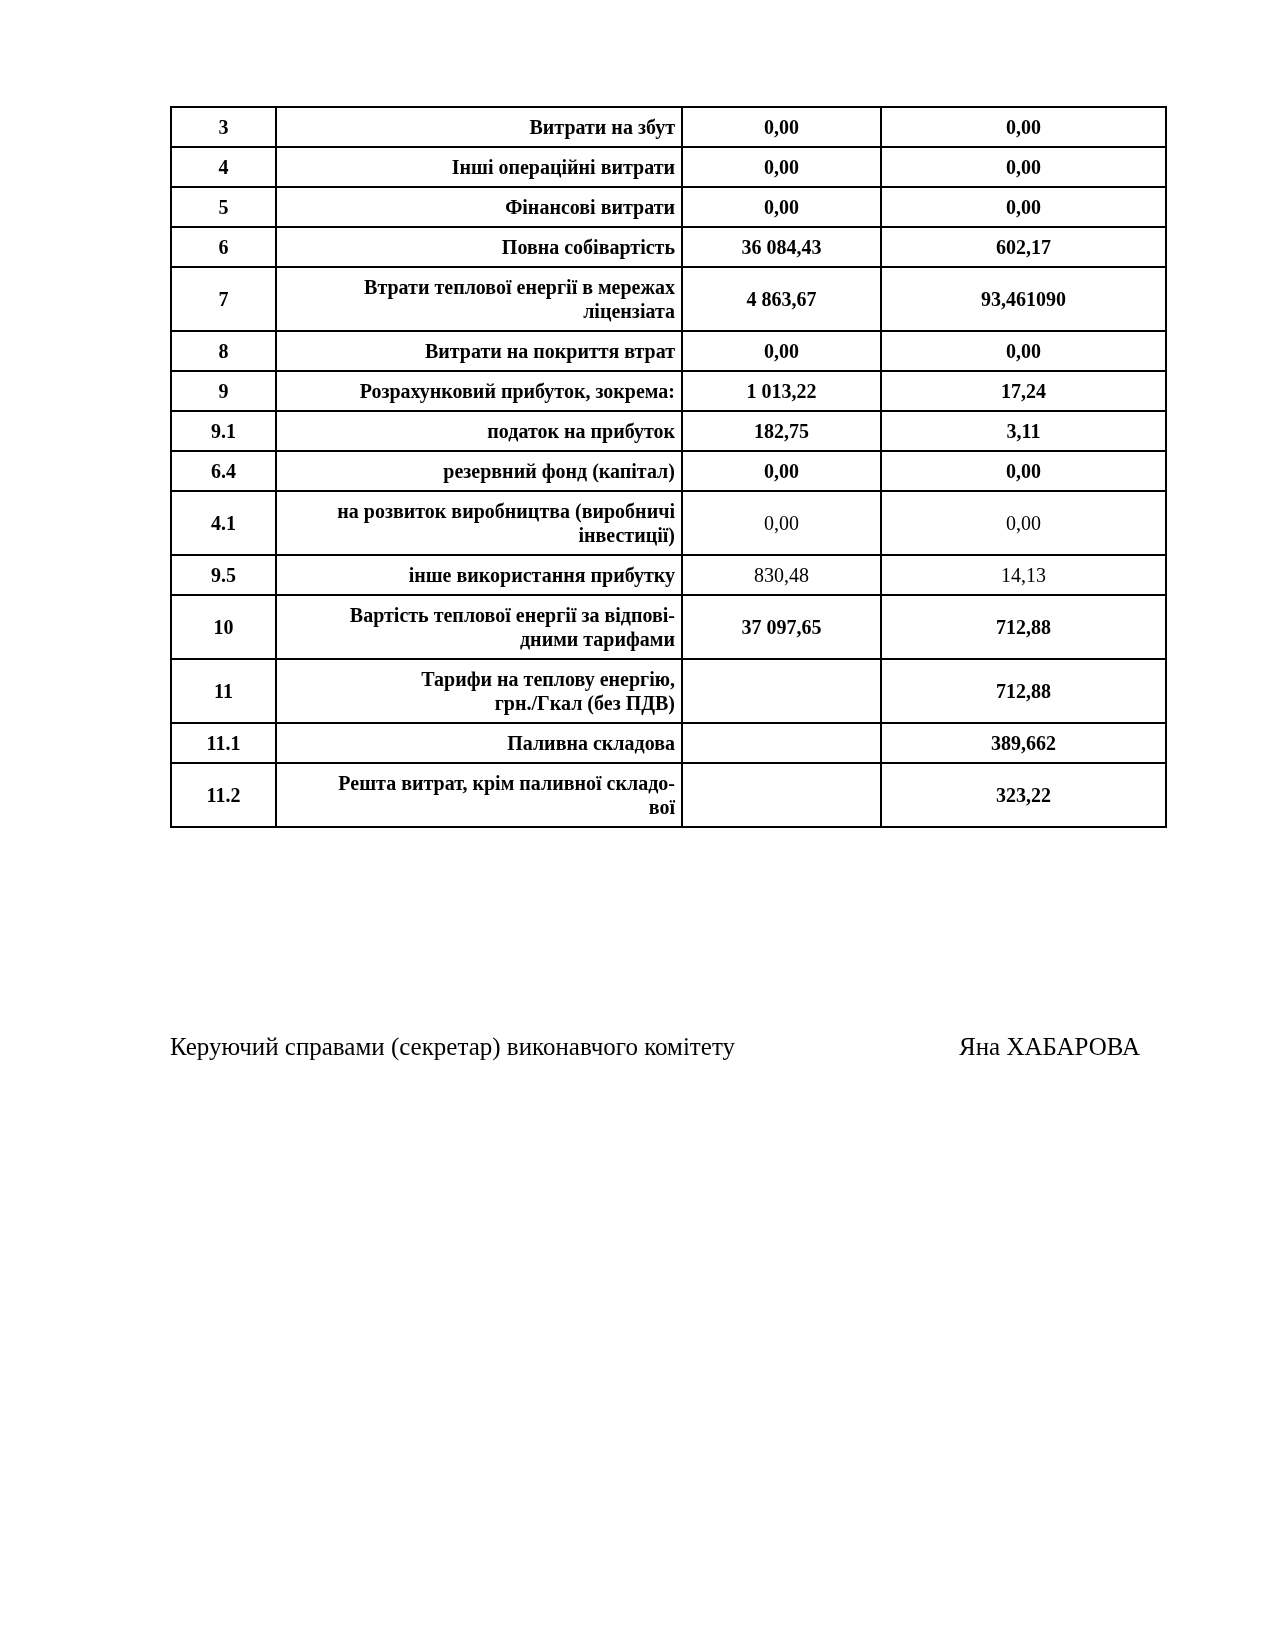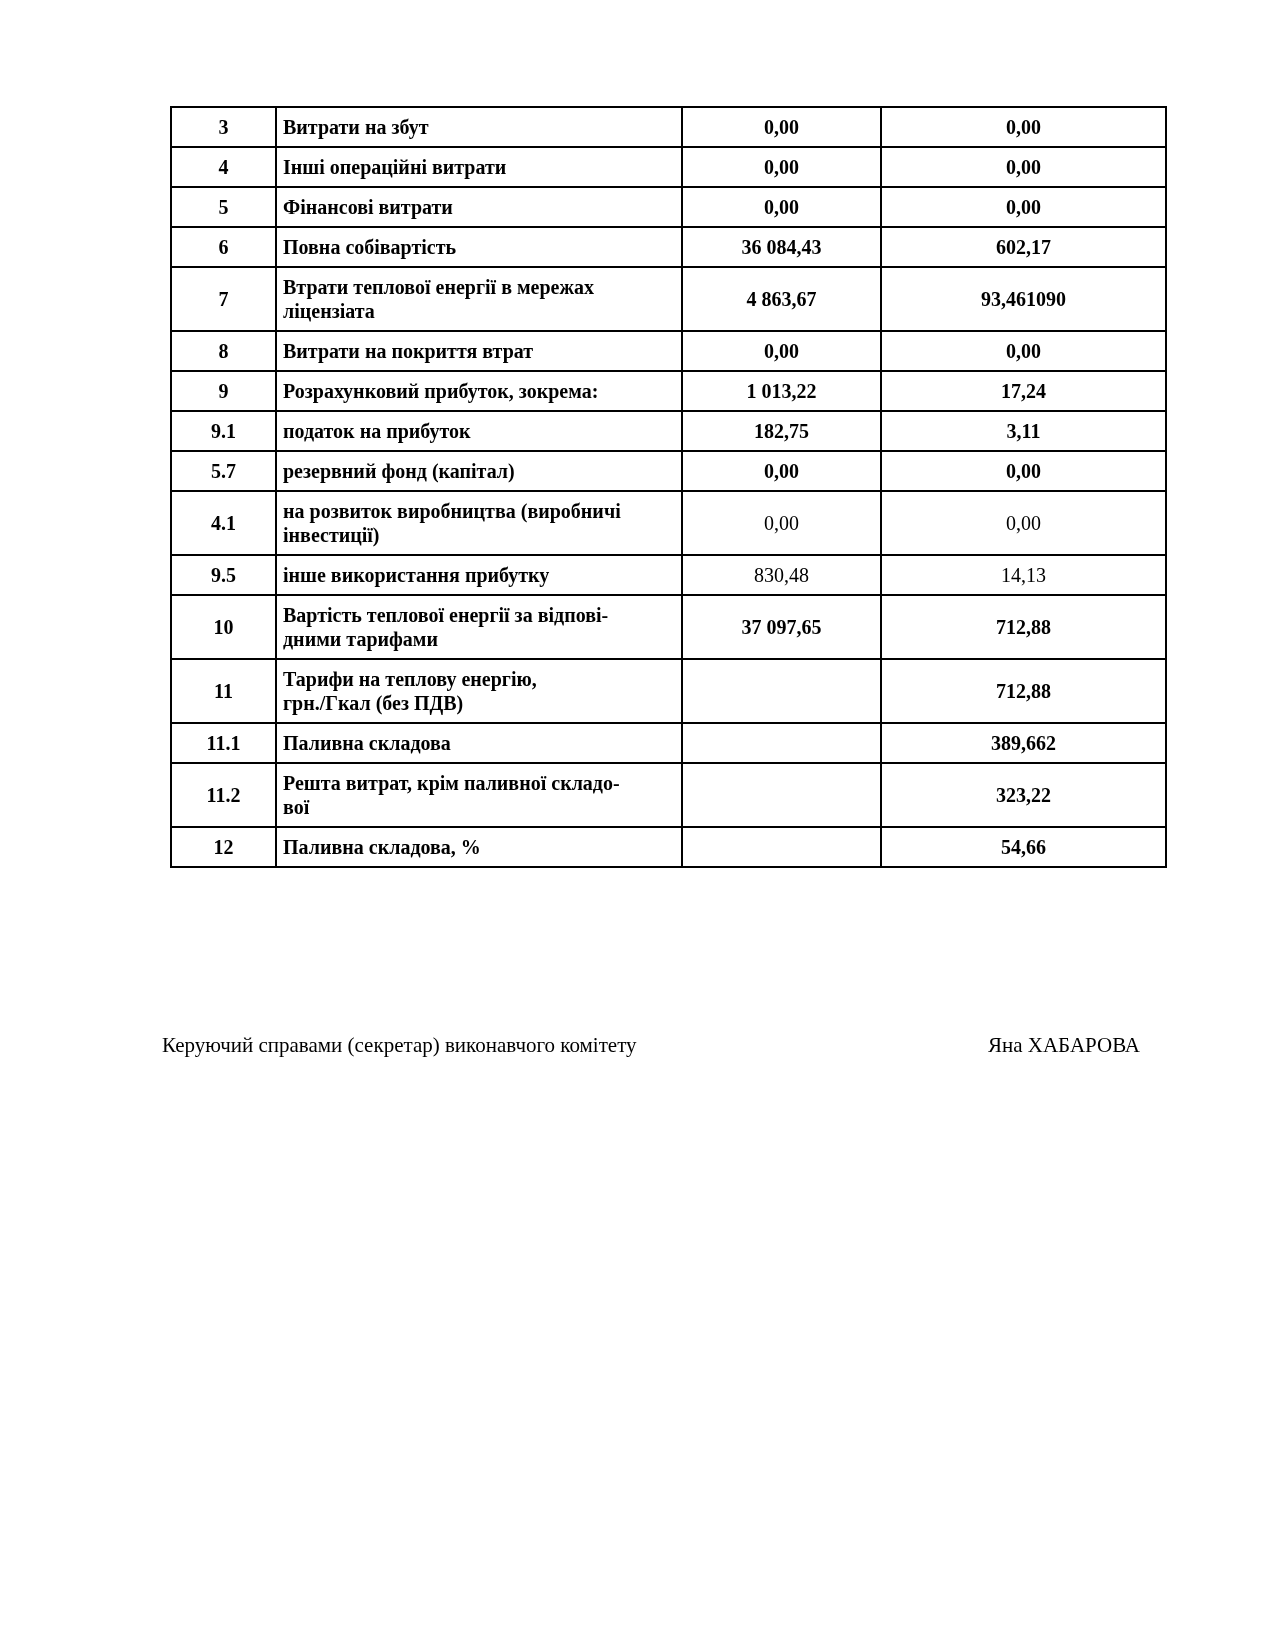--- a/index.html
+++ b/index.html
@@ -23,32 +23,32 @@
     border:2px solid #000;
     font-size:20px;
     font-weight:bold;
     line-height:1.2;
     padding:7px 6px;
     vertical-align:middle;
     white-space:pre-line;
     overflow:hidden;
   }
   td.c-num{width:91px;text-align:center;}
-  td.c-label{width:392px;text-align:left;padding-left:10px;border-radius:12px;}
+  td.c-label{width:392px;text-align:right;padding-left:10px;border-radius:12px;}
   td.c-v1{width:185px;text-align:center;}
   td.c-v2{width:271px;text-align:center;}
   tr.reg-values td.c-v1,
   tr.reg-values td.c-v2{font-weight:normal;}
   .footer-line{
     position:absolute;
-    top:1033px;left:162px;right:115px;
+    top:1033px;left:170px;right:115px;
     display:flex;
     justify-content:space-between;
     align-items:baseline;
-    font-size:21px;
+    font-size:25px;
   }
   .footer-left{max-width:720px;}
   .footer-right{padding-right:20px;}
 </style>
 </head>
 <body>
 
 <div class="page">
 
   <table class="fin">
@@ -96,21 +96,21 @@
       <td class="c-v1">1 013,22</td>
       <td class="c-v2">17,24</td>
     </tr>
         <tr>
       <td class="c-num">9.1</td>
       <td class="c-label">податок на прибуток</td>
       <td class="c-v1">182,75</td>
       <td class="c-v2">3,11</td>
     </tr>
         <tr>
-      <td class="c-num">5.7</td>
+      <td class="c-num">6.4</td>
       <td class="c-label">резервний фонд (капітал)</td>
       <td class="c-v1">0,00</td>
       <td class="c-v2">0,00</td>
     </tr>
         <tr class="reg-values">
       <td class="c-num">4.1</td>
       <td class="c-label">на розвиток виробництва (виробничі
 інвестиції)</td>
       <td class="c-v1">0,00</td>
       <td class="c-v2">0,00</td>
@@ -141,26 +141,20 @@
       <td class="c-v1"></td>
       <td class="c-v2">389,662</td>
     </tr>
         <tr>
       <td class="c-num">11.2</td>
       <td class="c-label">Решта витрат, крім паливної складо-
 вої</td>
       <td class="c-v1"></td>
       <td class="c-v2">323,22</td>
     </tr>
-        <tr>
-      <td class="c-num">12</td>
-      <td class="c-label">Паливна складова, %</td>
-      <td class="c-v1"></td>
-      <td class="c-v2">54,66</td>
-    </tr>
       </tbody>
   </table>
 
   <div class="footer-line">
     <span class="footer-left">Керуючий справами (секретар) виконавчого комітету</span>
     <span class="footer-right">Яна ХАБАРОВА</span>
   </div>
 
 </div>
 

